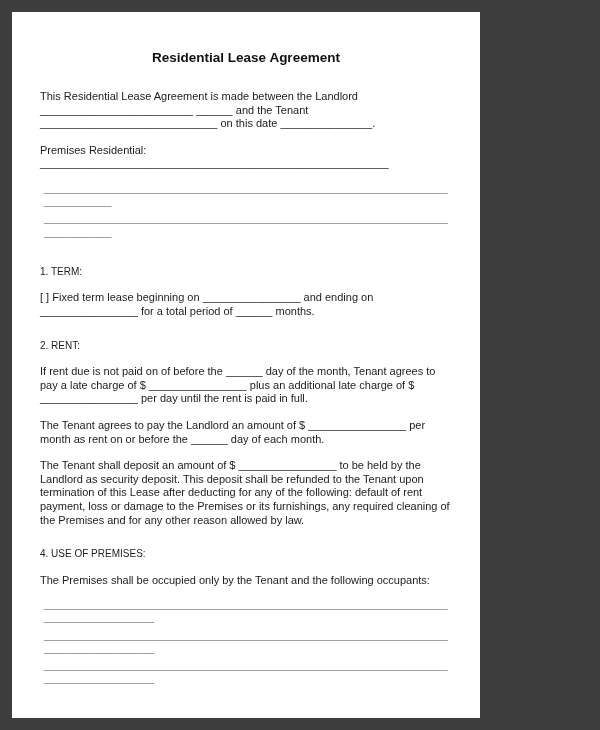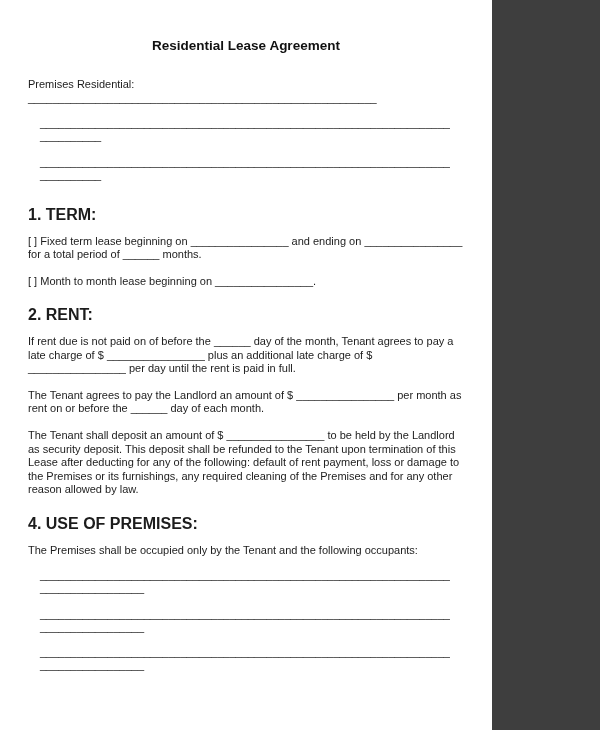--- a/index.html
+++ b/index.html
@@ -4,20 +4,21 @@
 <style>
   * { margin: 0; padding: 0; box-sizing: border-box; }
   html, body { width: 600px; height: 730px; }
   body {
     font-family: "Liberation Sans", "DejaVu Sans", sans-serif;
     background: #3e3e3e;
   }
   .frame {
     width: 492px;
     height: 730px;
+    padding: 12px;
     background: #3e3e3e;
   }
   .page {
     width: 100%;
     height: 100%;
     background: #ffffff;
     padding: 38px 28px 24px 28px;
     color: #1c1c1c;
     font-size: 11px;
     line-height: 13.6px;
@@ -31,60 +32,61 @@
     margin: 0 0 24px 0;
     color: #111111;
   }
   .para {
     margin: 0 0 13px 0;
     overflow-wrap: anywhere;
     word-break: break-word;
   }
   .section-heading {
     margin: 20px 0 13px 0;
-    font-weight: bold;
-    font-size: 16px;
+    font-weight: normal;
+    font-size: 10px;
   }
   .section-heading.first {
     margin-top: 26px;
   }
   .blank-line {
-    margin: 12px;
+    margin: 4px;
     overflow-wrap: anywhere;
     line-height: 13.2px;
+    font-weight: bold;
   }
   .blank-group-end {
     margin-bottom: 0;
   }
   .tight-after {
     margin-bottom: 11px;
   }
 </style>
 </head>
 <body>
 
 <div class="frame">
   <div class="page">
 
     <h1 class="doc-title">Residential Lease Agreement</h1>
 
+    <p class="para">This Residential Lease Agreement is made between the Landlord _________________________ ______ and the Tenant _____________________________ on this date _______________.</p>
 
 
 
     <p class="para tight-after">Premises Residential: _________________________________________________________</p>
 
     <p class="blank-line">_____________________________________________________________________________</p>
     <p class="blank-line blank-group-end">_____________________________________________________________________________</p>
 
     <h2 class="section-heading first">1. TERM:</h2>
 
 
     <p class="para">[ ] Fixed term lease beginning on ________________ and ending on ________________ for a total period of ______ months.</p>
 
-    <p class="para">[ ] Month to month lease beginning on ________________.</p>
 
     <h2 class="section-heading">2. RENT:</h2>
 
     <p class="para">If rent due is not paid on of before the ______ day of the month, Tenant agrees to pay a late charge of $ ________________ plus an additional late charge of $ ________________ per day until the rent is paid in full.</p>
 
     <p class="para">The Tenant agrees to pay the Landlord an amount of $ ________________ per month as rent on or before the ______ day of each month.</p>
 
 
     <p class="para">The Tenant shall deposit an amount of $ ________________ to be held by the Landlord as security deposit. This deposit shall be refunded to the Tenant upon termination of this Lease after deducting for any of the following: default of rent payment, loss or damage to the Premises or its furnishings, any required cleaning of the Premises and for any other reason allowed by law.</p>
 

